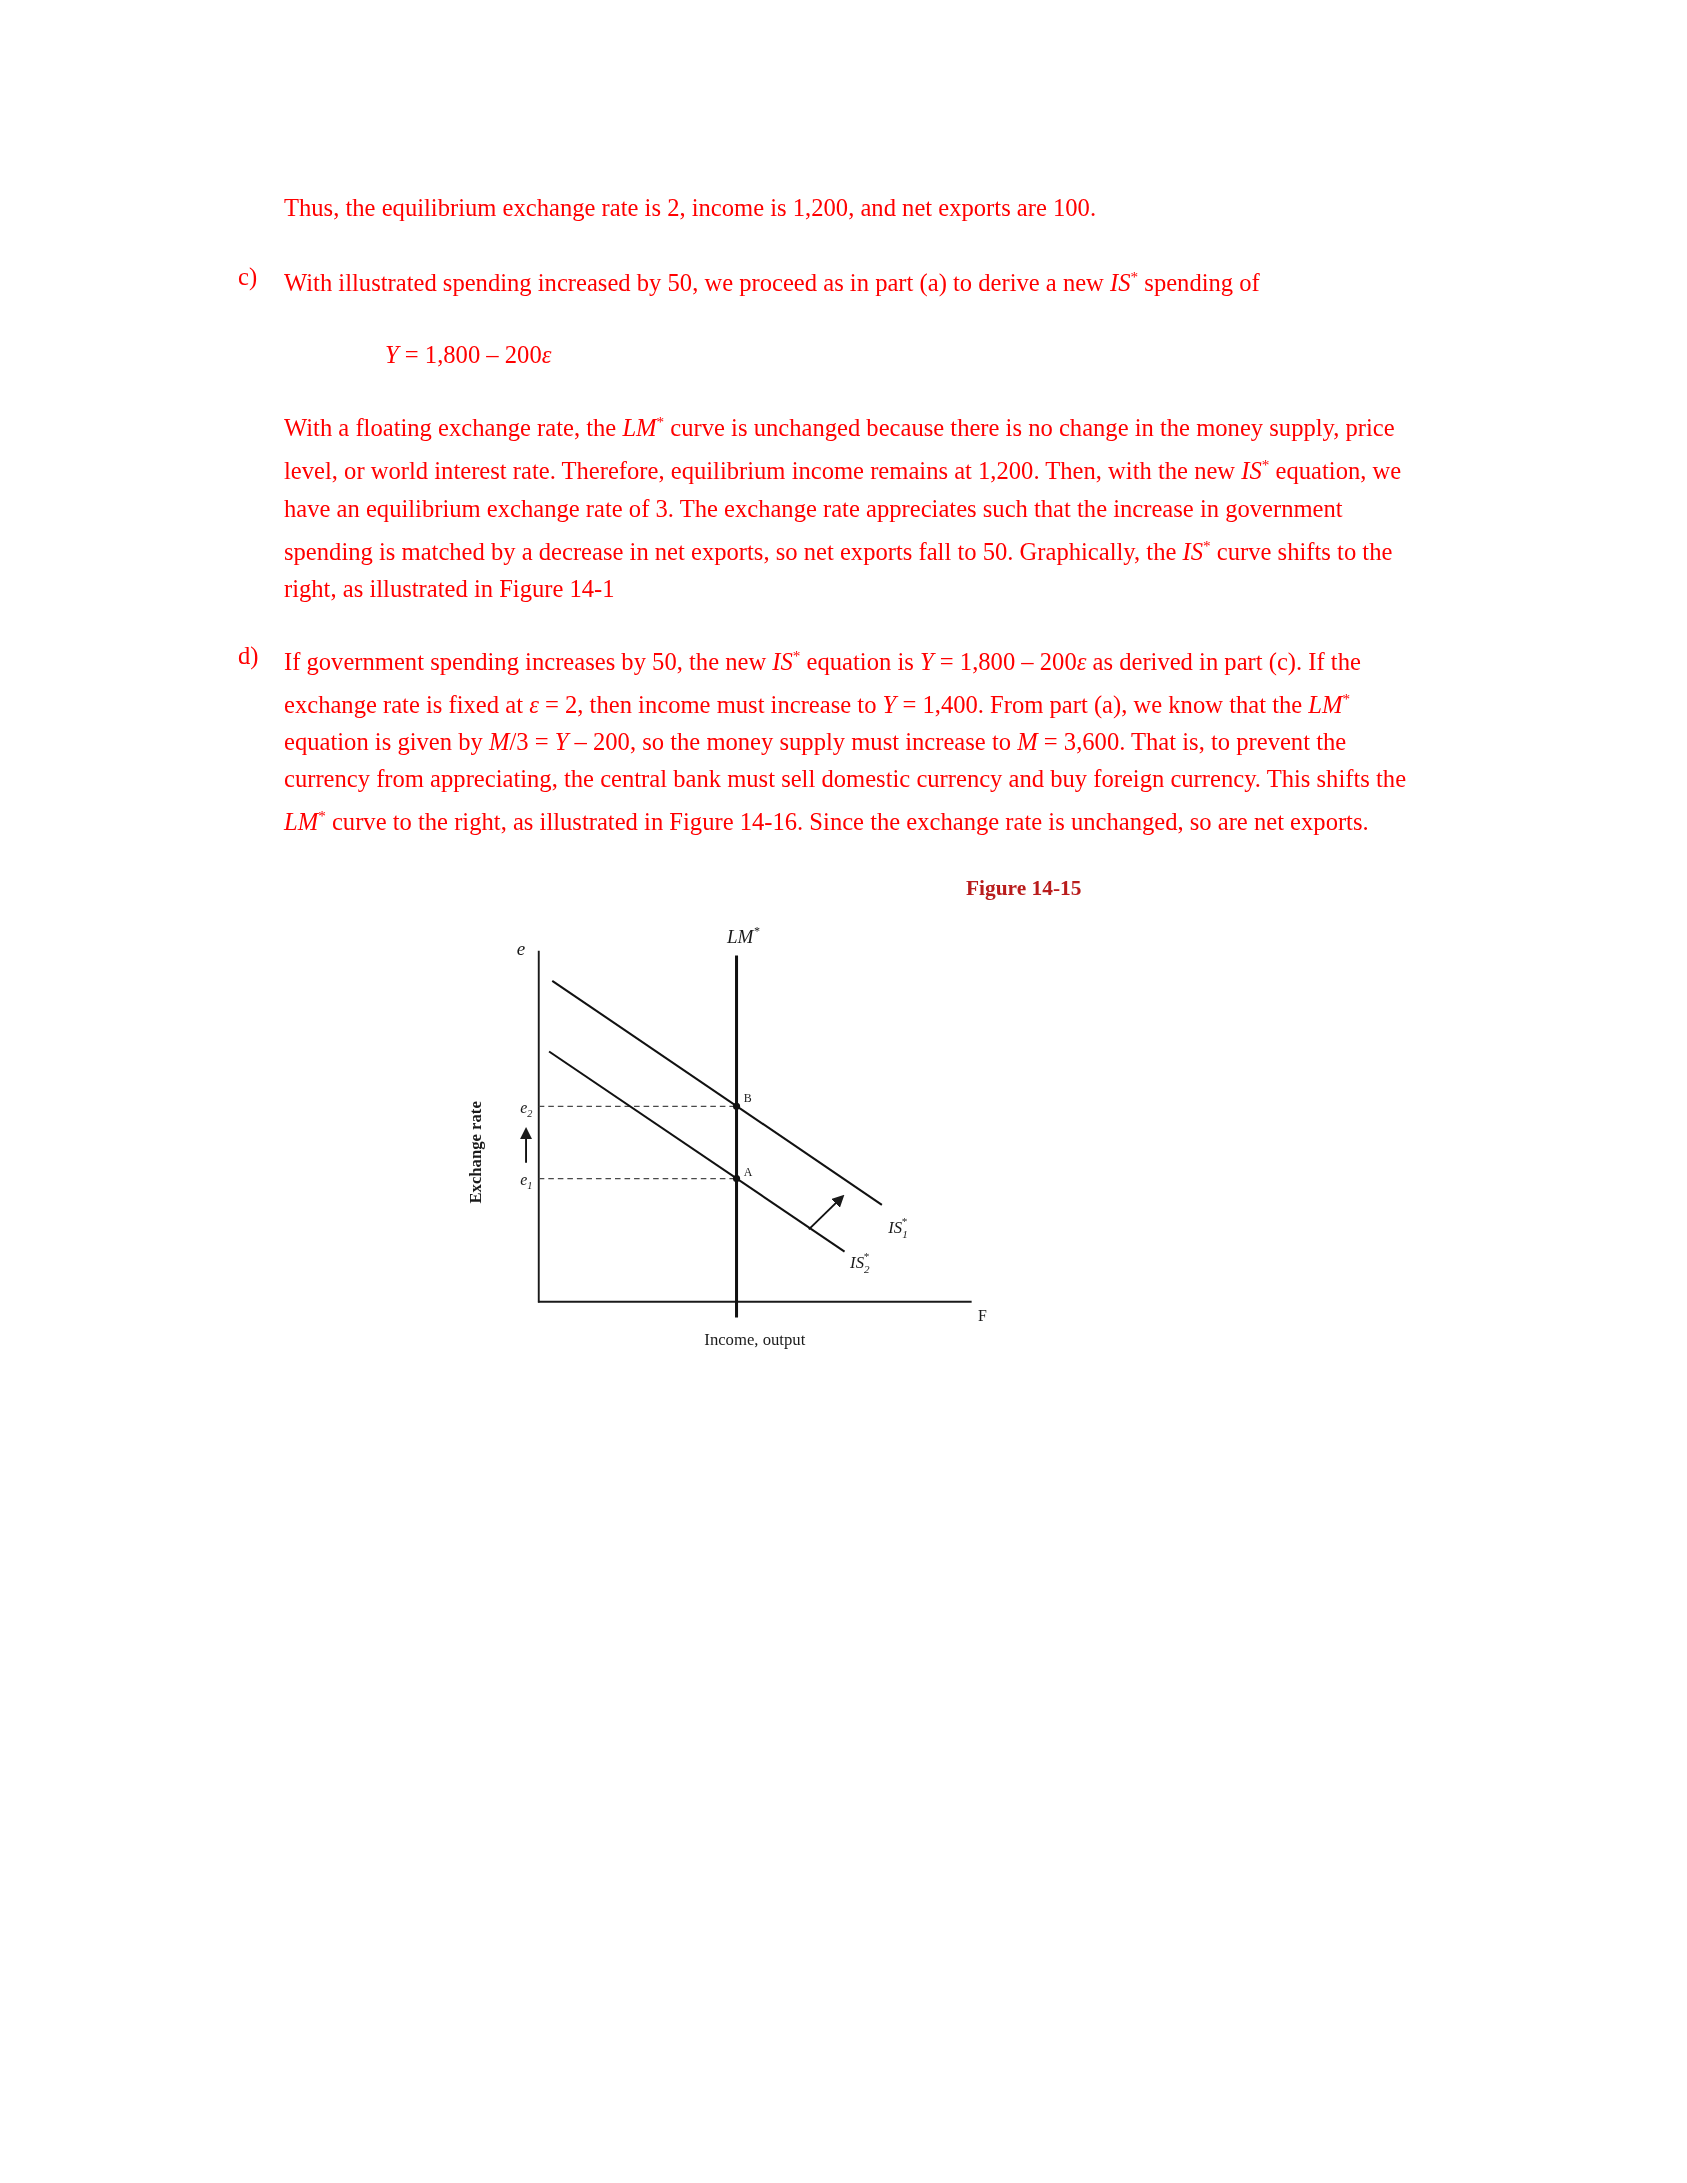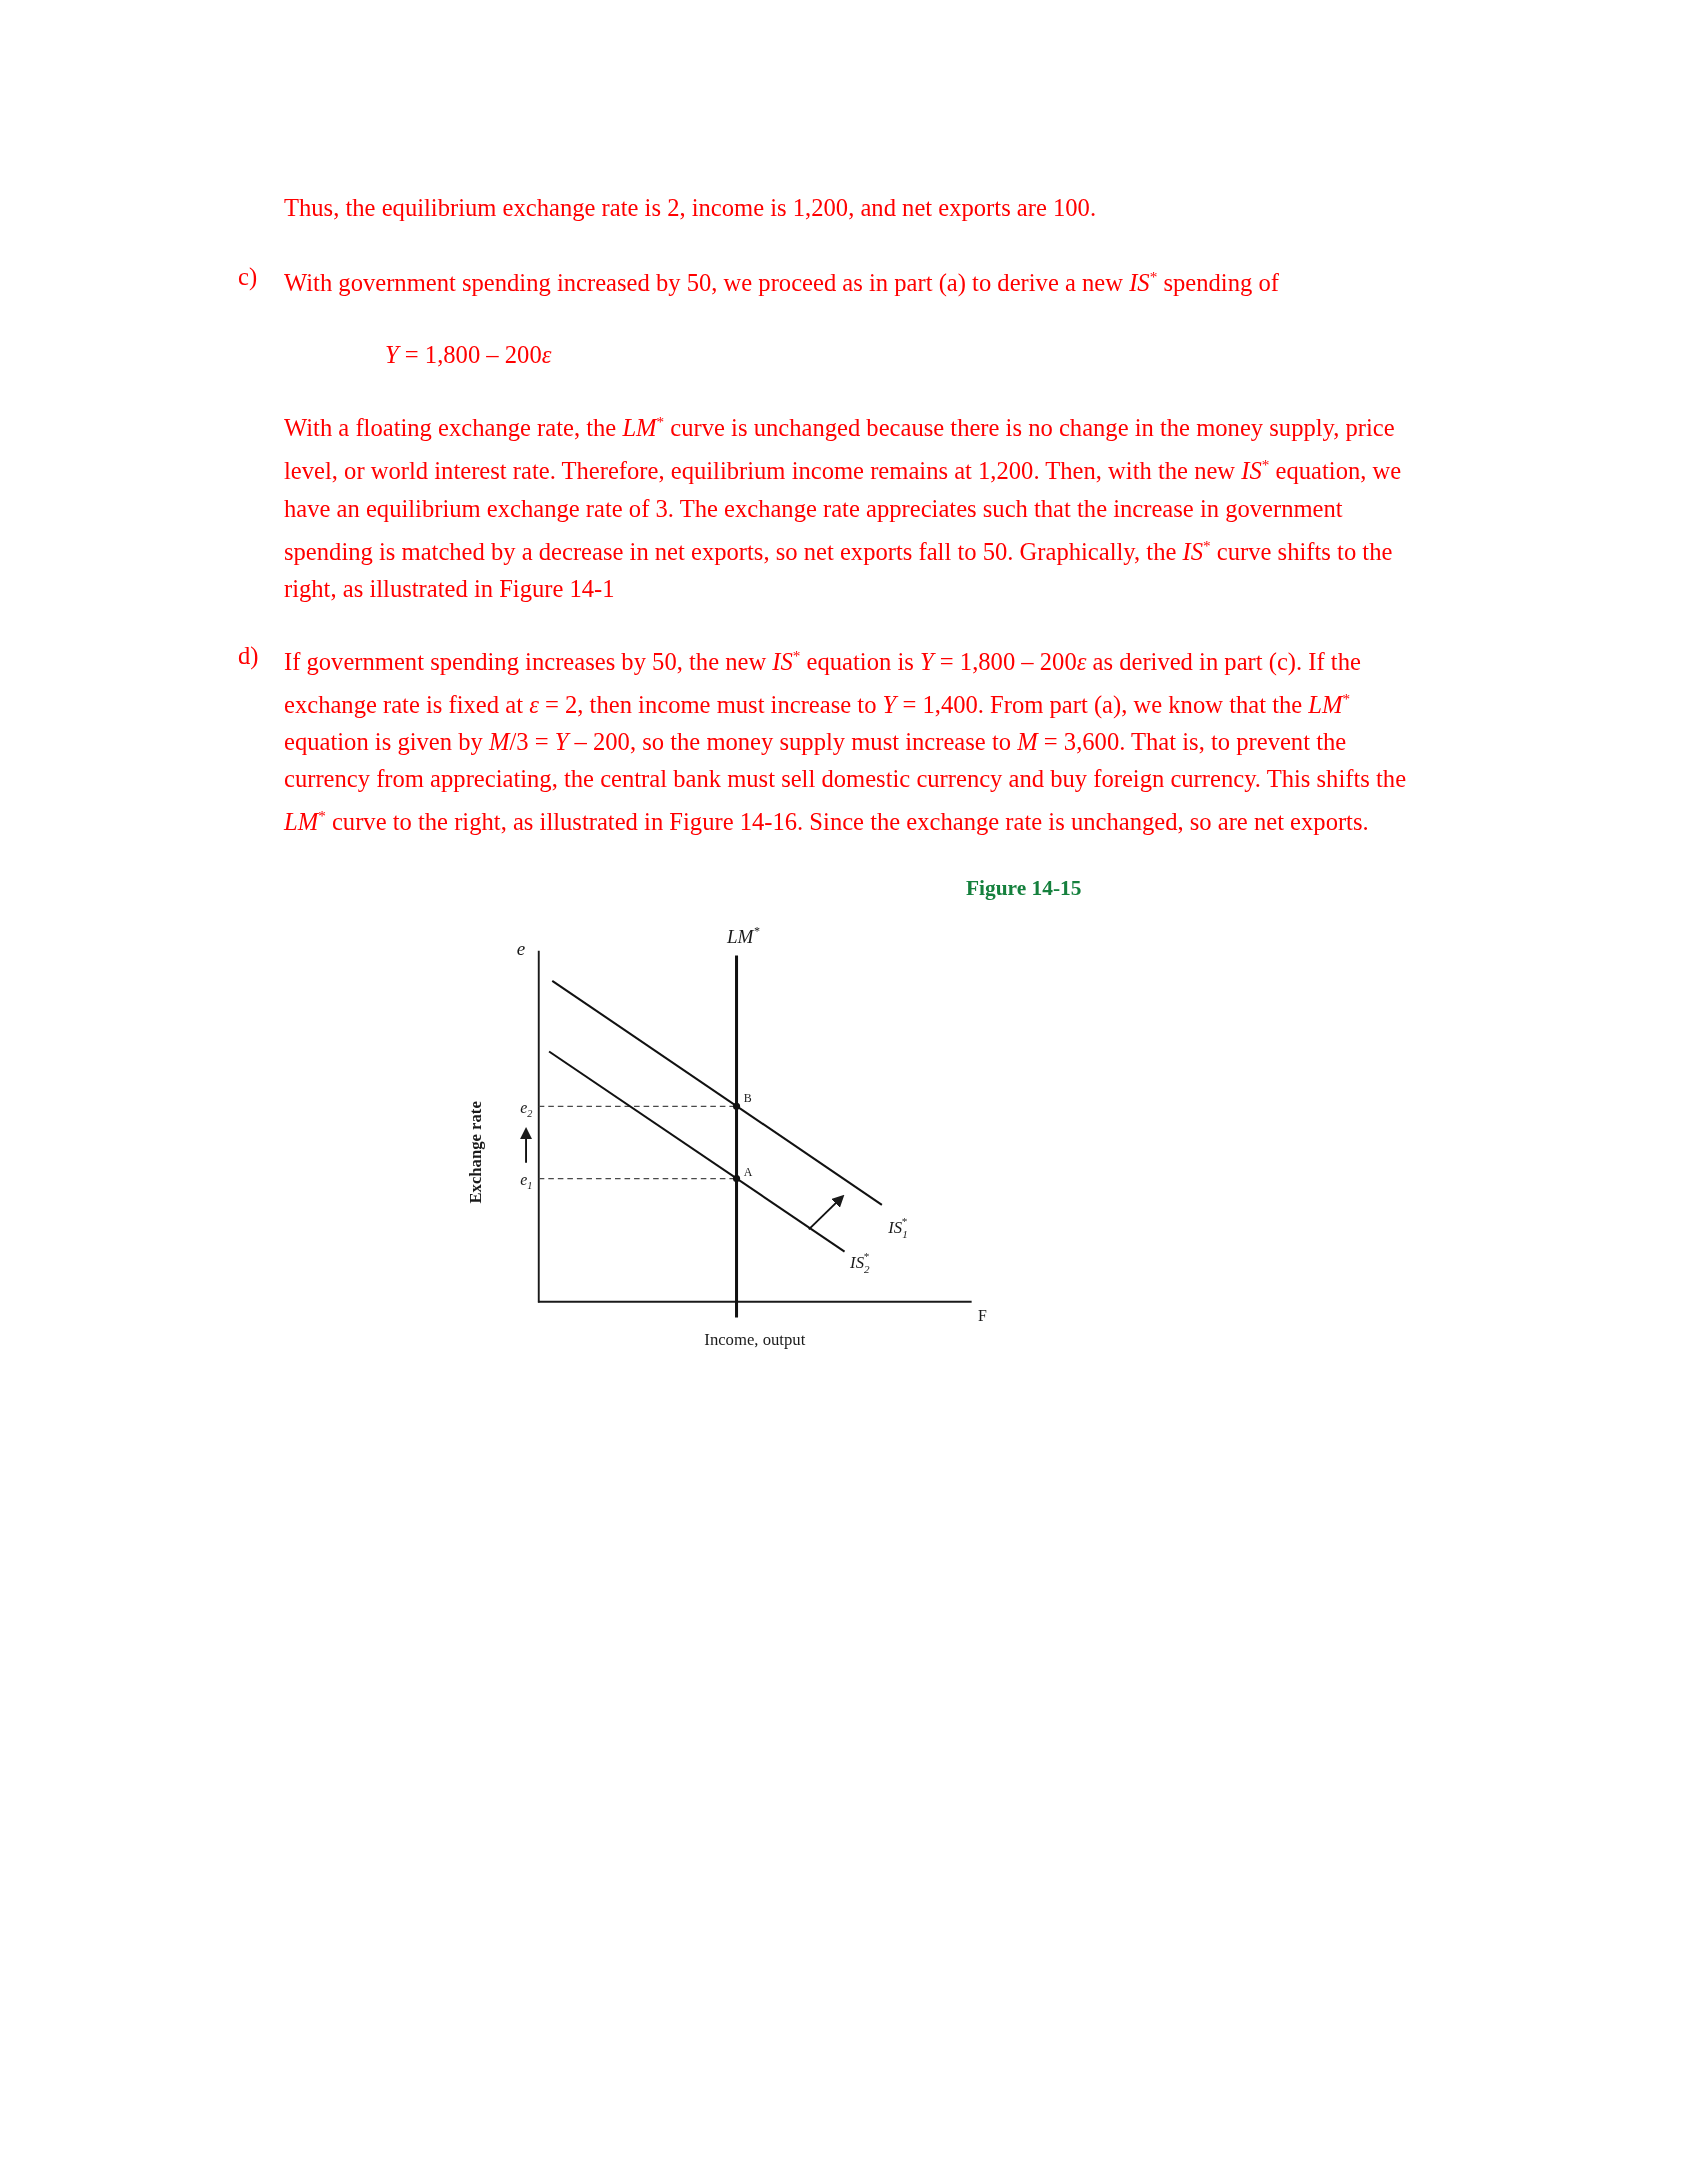--- a/index.html
+++ b/index.html
@@ -27,21 +27,21 @@
   .list-label { position: absolute; left: 0; top: 0; }
   .equation { margin: 35px 0 30px 101px; }
   .seg-i { font-style: italic; }
   .seg-sup { font-size: 0.62em; vertical-align: super; font-style: normal; }
 
   .figure-block { margin-top: 11px; color: #1a1a1a; }
   .figure-title {
     margin-left: 728px;
     font-size: 21.4px;
     font-weight: bold;
-    color: #15803d;
+    color: #b91c1c;
   }
   .chart-wrap { margin-left: 211px; margin-top: 6.4px; }
 
   
   .axis  { stroke: #1a1a1a; stroke-width: 2.4; }
   .dash  { stroke: #4a4a4a; stroke-width: 1.6; stroke-dasharray: 7 5; }
   .lm    { stroke: #111111; stroke-width: 3.8; }
   .is    { stroke: #111111; stroke-width: 2.6; }
   .arrow { stroke: #111111; stroke-width: 2.4; }
   .pt    { fill: #111111; }
@@ -58,21 +58,21 @@
 </head>
 <body>
 
 <div class="page">
   <div class="content">
 
     <p class="para intro"><span>Thus, the equilibrium exchange rate is 2, income is 1,200, and net exports are 100.</span></p>
 
     <div class="list-item">
       <span class="list-label">c)</span>
-      <p class="para"><span>With government spending increased by 50, we proceed as in part (a) to derive a new </span><span class="seg-i">IS</span><span class="seg-sup">*</span><span> spending of</span></p>
+      <p class="para"><span>With illustrated spending increased by 50, we proceed as in part (a) to derive a new </span><span class="seg-i">IS</span><span class="seg-sup">*</span><span> spending of</span></p>
       <p class="para equation"><span class="seg-i">Y</span><span> = 1,800 – 200</span><span class="seg-i">ε</span></p>
       <p class="para"><span>With a floating exchange rate, the </span><span class="seg-i">LM</span><span class="seg-sup">*</span><span> curve is unchanged because there is no change in the money supply, price level, or world interest rate. Therefore, equilibrium income remains at 1,200. Then, with the new </span><span class="seg-i">IS</span><span class="seg-sup">*</span><span> equation, we have an equilibrium exchange rate of 3. The exchange rate appreciates such that the increase in government spending is matched by a decrease in net exports, so net exports fall to 50. Graphically, the </span><span class="seg-i">IS</span><span class="seg-sup">*</span><span> curve shifts to the right, as illustrated in Figure 14-1</span></p>
     </div>
 
     <div class="list-item">
       <span class="list-label">d)</span>
       <p class="para"><span>If government spending increases by 50, the new </span><span class="seg-i">IS</span><span class="seg-sup">*</span><span> equation is </span><span class="seg-i">Y</span><span> = 1,800 – 200</span><span class="seg-i">ε</span><span> as derived in part (c). If the exchange rate is fixed at </span><span class="seg-i">ε</span><span> = 2, then income must increase to </span><span class="seg-i">Y</span><span> = 1,400. From part (a), we know that the </span><span class="seg-i">LM</span><span class="seg-sup">*</span><span> equation is given by </span><span class="seg-i">M</span><span>/3 = </span><span class="seg-i">Y</span><span> – 200, so the money supply must increase to </span><span class="seg-i">M</span><span> = 3,600. That is, to prevent the currency from appreciating, the central bank must sell domestic currency and buy foreign currency. This shifts the </span><span class="seg-i">LM</span><span class="seg-sup">*</span><span> curve to the right, as illustrated in Figure 14-16. Since the exchange rate is unchanged, so are net exports.</span></p>
     </div>
 
     <div class="figure-block">

